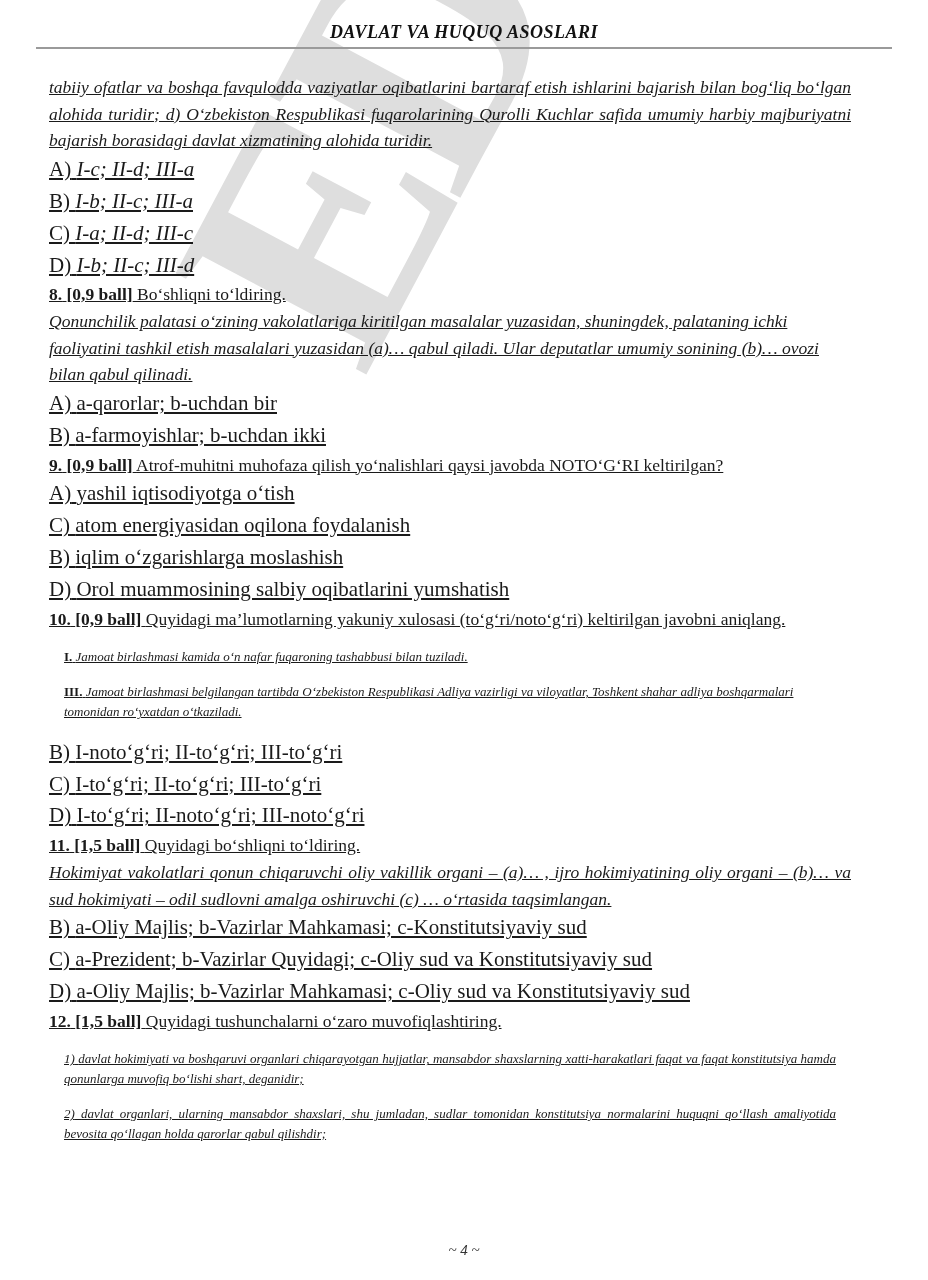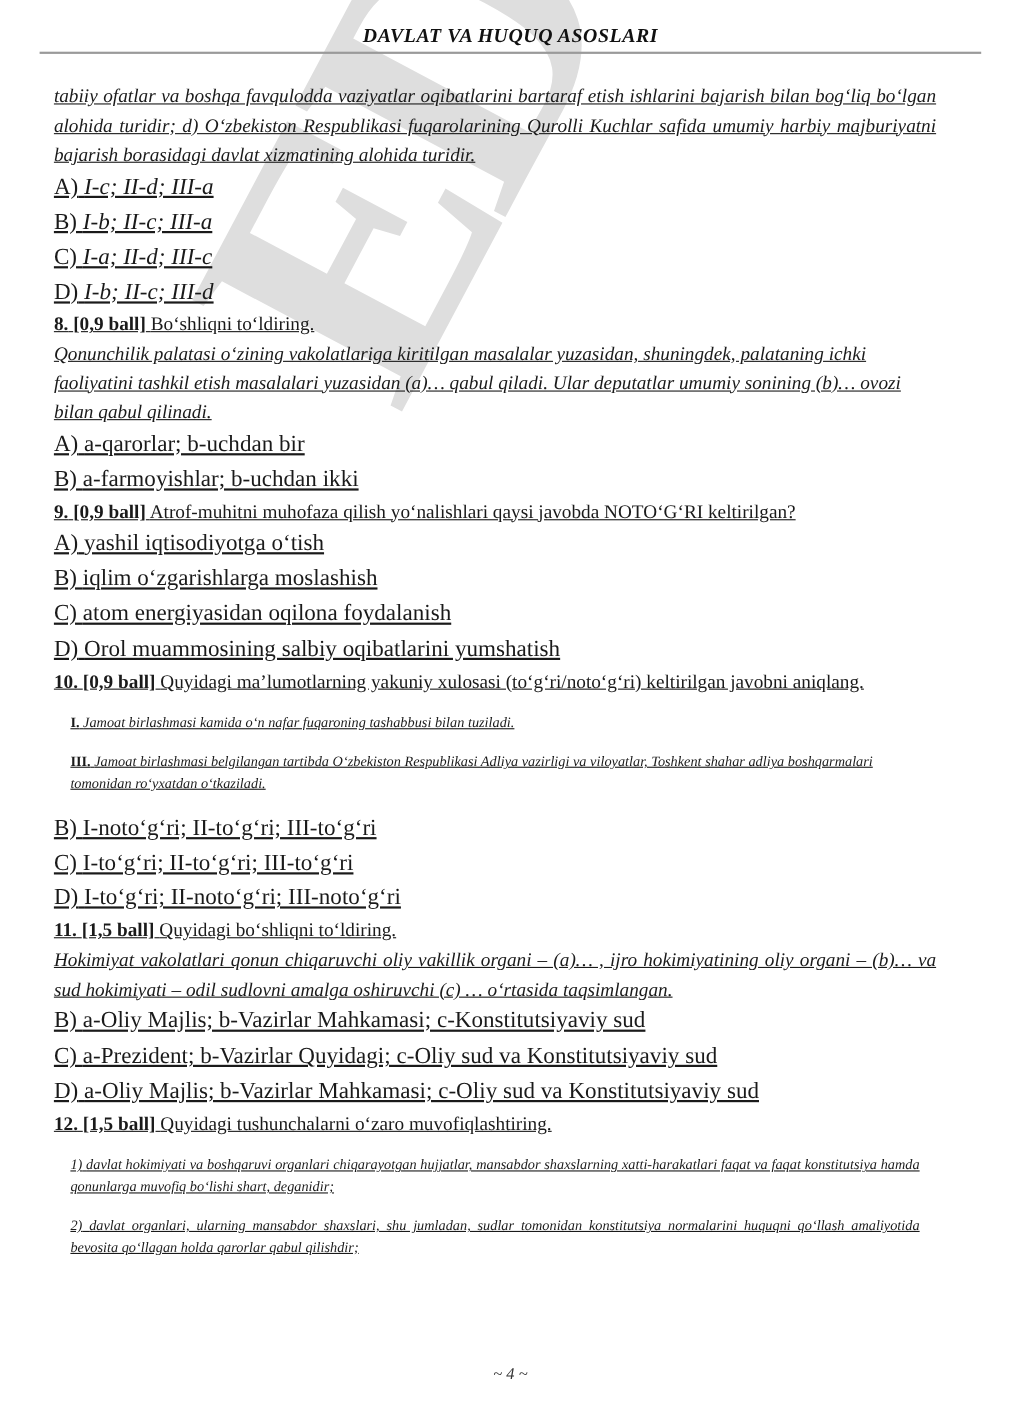--- a/index.html
+++ b/index.html
@@ -158,22 +158,22 @@
       <p class="opt"><span>C)</span> <span class="ital">I-a; II-d; III-c</span></p>
       <p class="opt"><span>D)</span> <span class="ital">I-b; II-c; III-d</span></p>
 
       <p class="para"><span class="qnum">8.</span> <span class="qnum">[0,9 ball]</span> <span>Bo‘shliqni to‘ldiring.</span></p>
       <p class="para it">Qonunchilik palatasi o‘zining vakolatlariga kiritilgan masalalar yuzasidan, shuningdek, palataning ichki faoliyatini tashkil etish masalalari yuzasidan (a)… qabul qiladi. Ular deputatlar umumiy sonining (b)… ovozi bilan qabul qilinadi.</p>
       <p class="opt"><span>A)</span> <span>a-qarorlar; b-uchdan bir</span></p>
       <p class="opt"><span>B)</span> <span>a-farmoyishlar; b-uchdan ikki</span></p>
 
       <p class="para"><span class="qnum">9.</span> <span class="qnum">[0,9 ball]</span> <span>Atrof-muhitni muhofaza qilish yo‘nalishlari qaysi javobda NOTO‘G‘RI keltirilgan?</span></p>
       <p class="opt"><span>A)</span> <span>yashil iqtisodiyotga o‘tish</span></p>
+      <p class="opt"><span>C)</span> <span>atom energiyasidan oqilona foydalanish</span></p>
       <p class="opt"><span>B)</span> <span>iqlim o‘zgarishlarga moslashish</span></p>
-      <p class="opt"><span>C)</span> <span>atom energiyasidan oqilona foydalanish</span></p>
       <p class="opt"><span>D)</span> <span>Orol muammosining salbiy oqibatlarini yumshatish</span></p>
 
       <p class="para just"><span class="qnum">10.</span> <span class="qnum">[0,9 ball]</span> <span>Quyidagi ma’lumotlarning yakuniy xulosasi (to‘g‘ri/noto‘g‘ri) keltirilgan javobni aniqlang.</span></p>
       <p class="stmt"><span class="roman">I.</span> <span>Jamoat birlashmasi kamida o‘n nafar fuqaroning tashabbusi bilan tuziladi.</span></p>
       <p class="stmt"><span class="roman">III.</span> <span>Jamoat birlashmasi belgilangan tartibda O‘zbekiston Respublikasi Adliya vazirligi va viloyatlar, Toshkent shahar adliya boshqarmalari tomonidan ro‘yxatdan o‘tkaziladi.</span></p>
       <p class="opt"><span>B)</span> <span>I-noto‘g‘ri; II-to‘g‘ri; III-to‘g‘ri</span></p>
       <p class="opt"><span>C)</span> <span>I-to‘g‘ri; II-to‘g‘ri; III-to‘g‘ri</span></p>
       <p class="opt"><span>D)</span> <span>I-to‘g‘ri; II-noto‘g‘ri; III-noto‘g‘ri</span></p>
 
       <p class="para"><span class="qnum">11.</span> <span class="qnum">[1,5 ball]</span> <span>Quyidagi bo‘shliqni to‘ldiring.</span></p>

